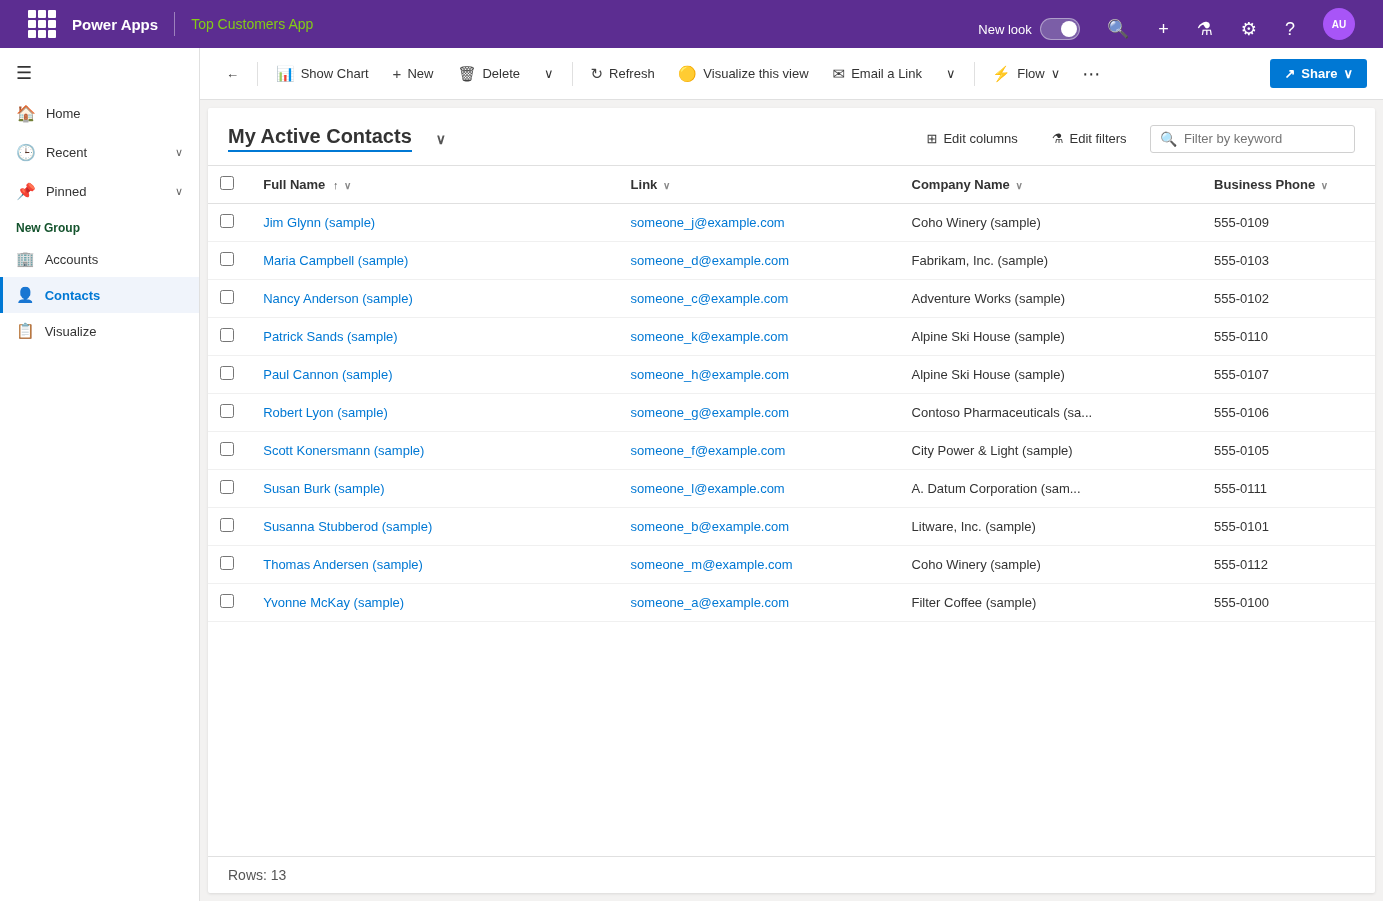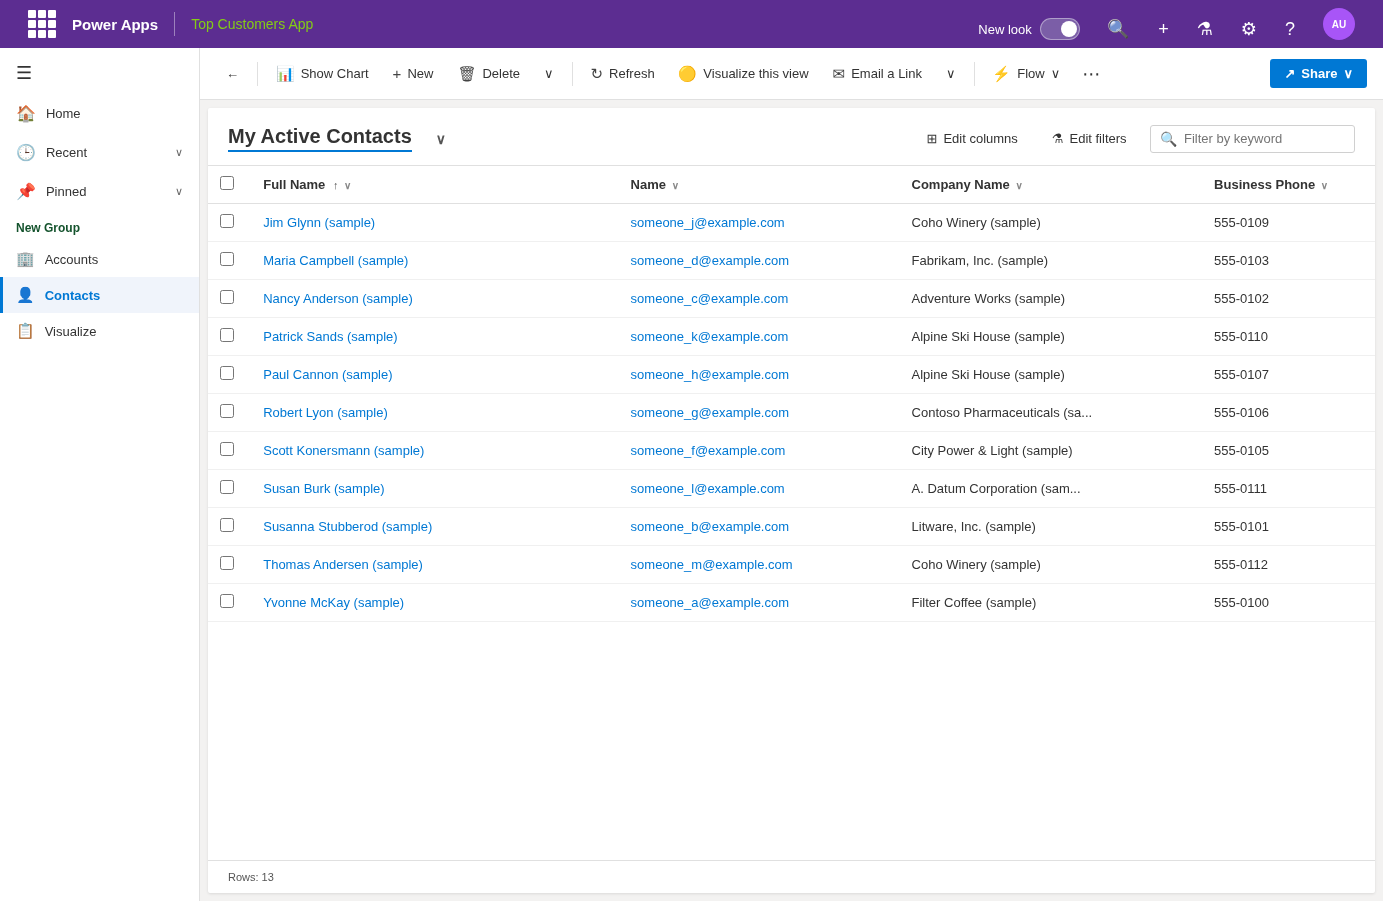--- a/index.html
+++ b/index.html
@@ -188,21 +188,21 @@
     .email-cell { color: #0078d4; }
     .col-fullname { width: 340px; }
     .col-email { width: 260px; }
     .col-company { width: 280px; }
     .col-phone { width: 160px; }
 
     
     .view-footer {
       padding: 10px 20px;
       border-top: 1px solid #e0e0e0;
-      font-size: 11px; color: #555;
+      font-size: 14px; color: #555;
       flex-shrink: 0;
     }
   </style>
 </head>
 <body>
 
 <div class="topbar">
   <div class="topbar-waffle">
     <span></span>
       <span></span>
@@ -354,21 +354,21 @@
             <tr>
               <th class="checkbox-cell">
                 <input type="checkbox" style="">
               </th>
               <th class="col-fullname">
                 <span>Full Name</span>
                 <span class="sort-icon">↑</span>
                 <span class="col-chevron">∨</span>
               </th>
               <th class="col-email">
-                <span>Name</span>
+                <span>Link</span>
                 <span class="col-chevron">∨</span>
               </th>
               <th class="col-company">
                 <span>Company Name</span>
                 <span class="col-chevron">∨</span>
               </th>
               <th class="col-phone">
                 <span>Business Phone</span>
                 <span class="col-chevron">∨</span>
               </th>

